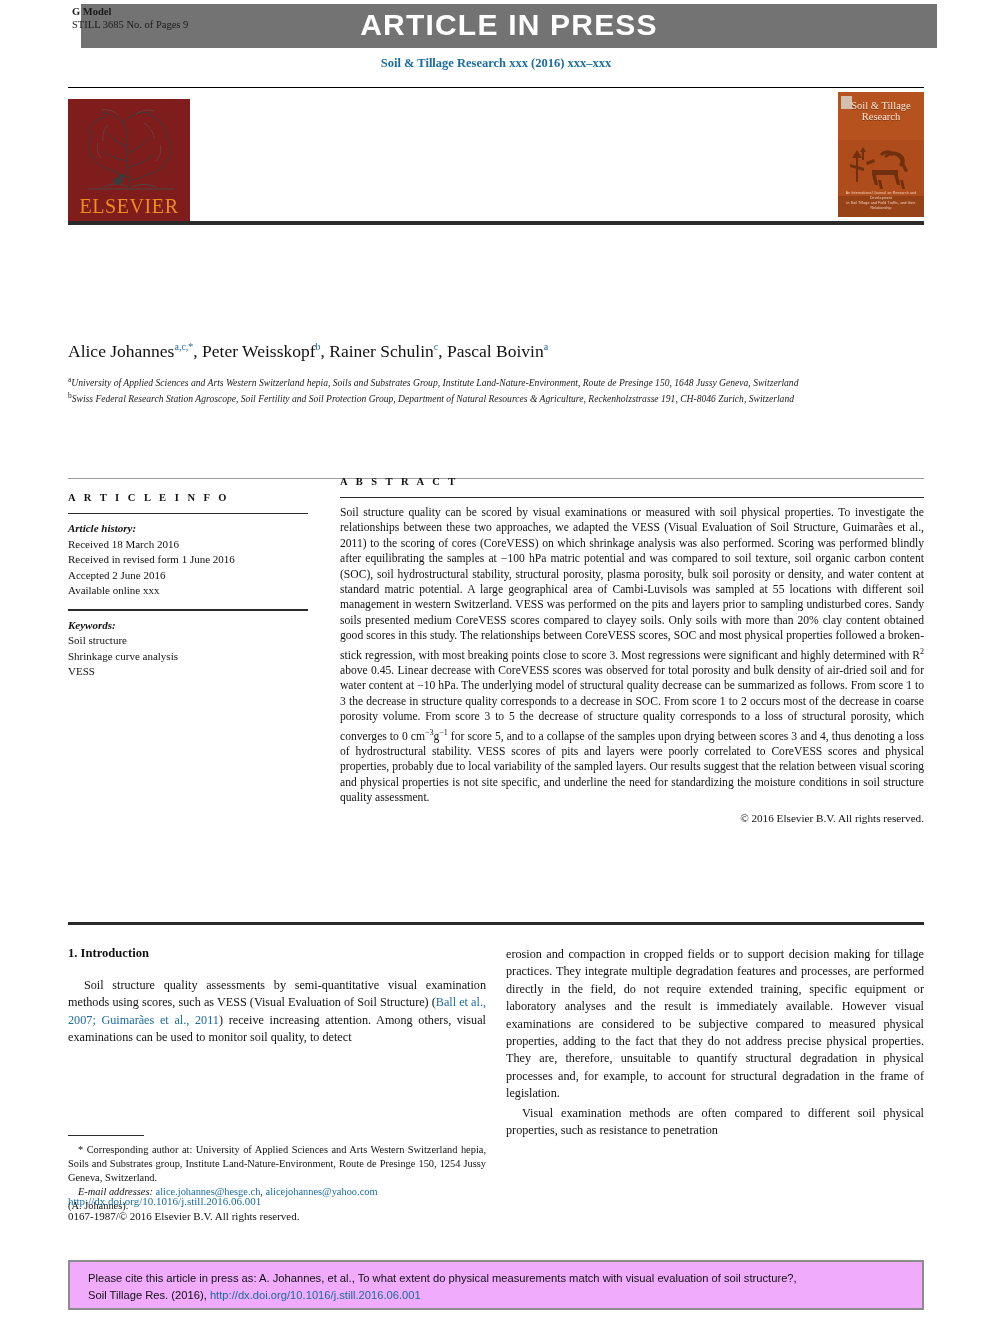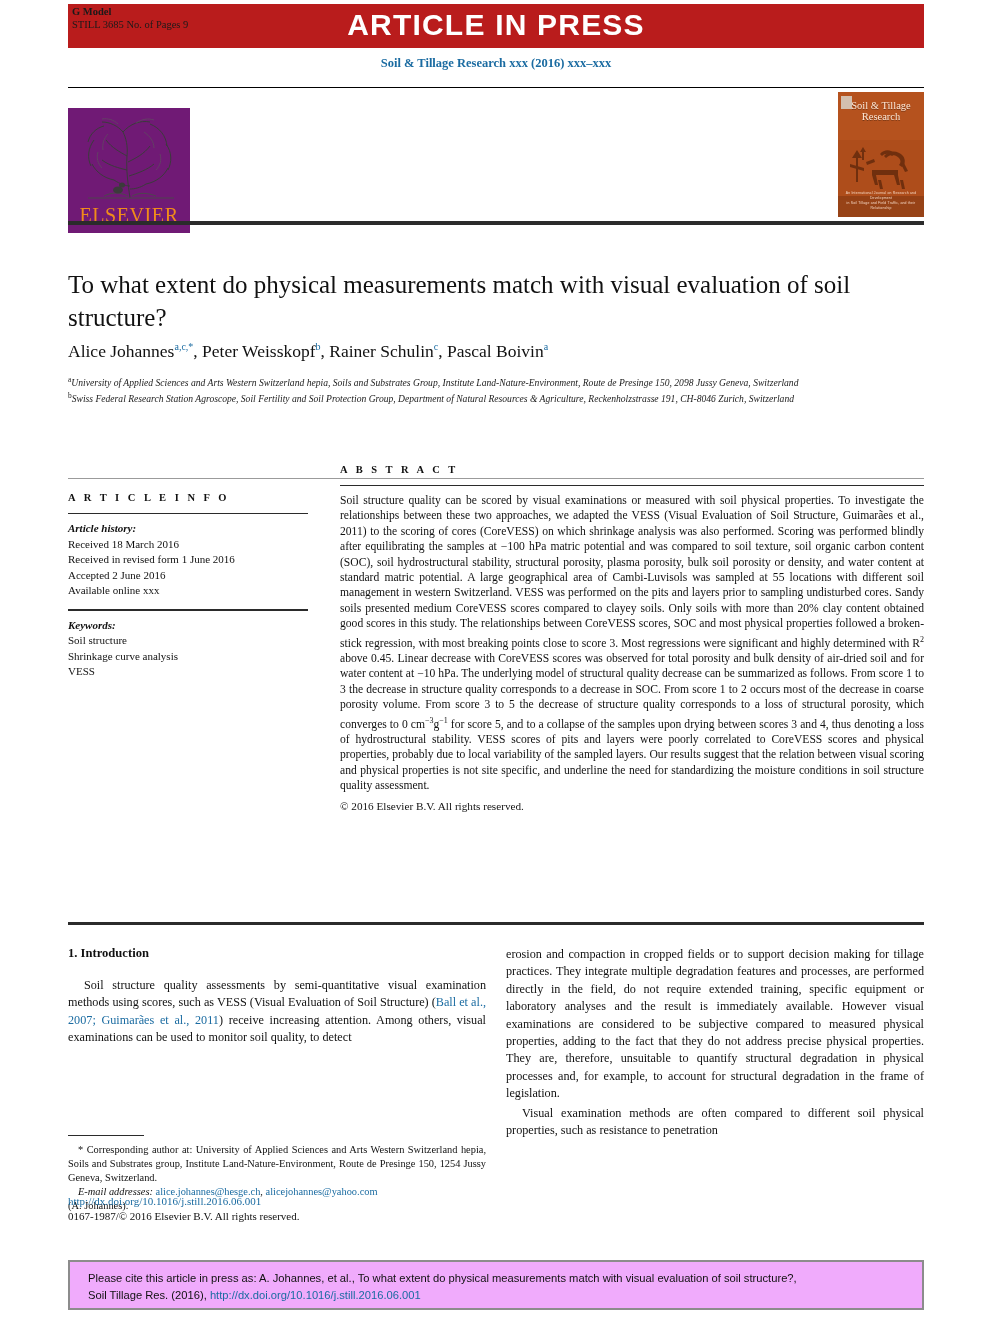--- a/index.html
+++ b/index.html
@@ -19,25 +19,25 @@
   .page {
     position: relative;
     width: 992px;
     height: 1323px;
     box-sizing: border-box;
   }
 
   
   .topband {
     position: absolute;
-    left: 68px;
+    left: 81px;
     top: 4px;
     width: 856px;
     height: 44px;
-    background: #b91c1c;
+    background: #737373;
   }
   .gmodel {
     position: absolute;
     left: 72px;
     top: 6px;
     font-family: "Liberation Serif", serif;
     font-size: 10.5px;
     line-height: 12.5px;
     color: #1a1a1a;
     z-index: 3;
@@ -81,24 +81,24 @@
   .mast {
     position: absolute;
     left: 68px;
     top: 92px;
     width: 856px;
     height: 125px;
   }
   .elsevier-box {
     position: absolute;
     left: 0;
-    top: 16px;
+    top: 7px;
     width: 122px;
     height: 125px;
-    background: #701a75;
+    background: #7f1d1d;
   }
   .els-tree {
     position: absolute;
     left: 6px;
     top: 2px;
     width: 110px;
     height: 92px;
     overflow: hidden;
   }
   .els-word {
@@ -238,21 +238,21 @@
   }
   .col-info {
     position: absolute;
     left: 68px;
     top: 492px;
     width: 240px;
   }
   .col-abs {
     position: absolute;
     left: 340px;
-    top: 464px;
+    top: 476px;
     width: 584px;
   }
   .sec-head {
     font-family: "Liberation Serif", serif;
     font-size: 10.5px;
     font-weight: bold;
     letter-spacing: 3px;
     color: #111;
     margin-bottom: 10px;
   }
@@ -284,21 +284,21 @@
     font-family: "Liberation Serif", serif;
     font-size: 11.6px;
     line-height: 15.4px;
     text-align: justify;
     color: #111;
     margin-top: 2px;
   }
   .abstract-body sup { font-size: 8px; vertical-align: super; }
   .copyline {
     margin-top: 7px;
-    text-align: left;
+    text-align: right;
     font-family: "Liberation Serif", serif;
     font-size: 11.2px;
     color: #111;
   }
   .rule-bot-abs {
     position: absolute;
     left: 68px;
     top: 922px;
     width: 856px;
     height: 3px;
@@ -485,28 +485,27 @@
         <span>Research</span>
       </div>
       <div class="cover-foot">
         <span>An International Journal on Research and Development</span><br>
         <span>in Soil Tillage and Field Traffic, and their Relationship</span>
       </div>
     </div>
   </div>
   <div class="mast-rule-bot"></div>
 
-  <div class="title">To what extent do physical measurements match with visual evaluation of soil structure?</div>
 
   <div class="authors">
     <span>Alice Johannes</span><sup>a,c,*</sup>, <span>Peter Weisskopf</span><sup>b</sup>, <span>Rainer Schulin</span><sup>c</sup>, <span>Pascal Boivin</span><sup>a</sup>
   </div>
 
   <div class="affils">
-    <div><sup>a</sup><span>University of Applied Sciences and Arts Western Switzerland hepia, Soils and Substrates Group, Institute Land-Nature-Environment, Route de Presinge 150, 2098 Jussy Geneva, Switzerland</span></div>
+    <div><sup>a</sup><span>University of Applied Sciences and Arts Western Switzerland hepia, Soils and Substrates Group, Institute Land-Nature-Environment, Route de Presinge 150, 1648 Jussy Geneva, Switzerland</span></div>
     <div><sup>b</sup><span>Swiss Federal Research Station Agroscope, Soil Fertility and Soil Protection Group, Department of Natural Resources &amp; Agriculture, Reckenholzstrasse 191, CH-8046 Zurich, Switzerland</span></div>
   </div>
 
   <div class="rule-top-abs"></div>
 
   <div class="col-info">
     <div class="sec-head">A R T I C L E   I N F O</div>
     <div class="hr-thin"></div>
     <div class="info-sub">Article history:</div>
     <div class="info-line">Received 18 March 2016</div>

